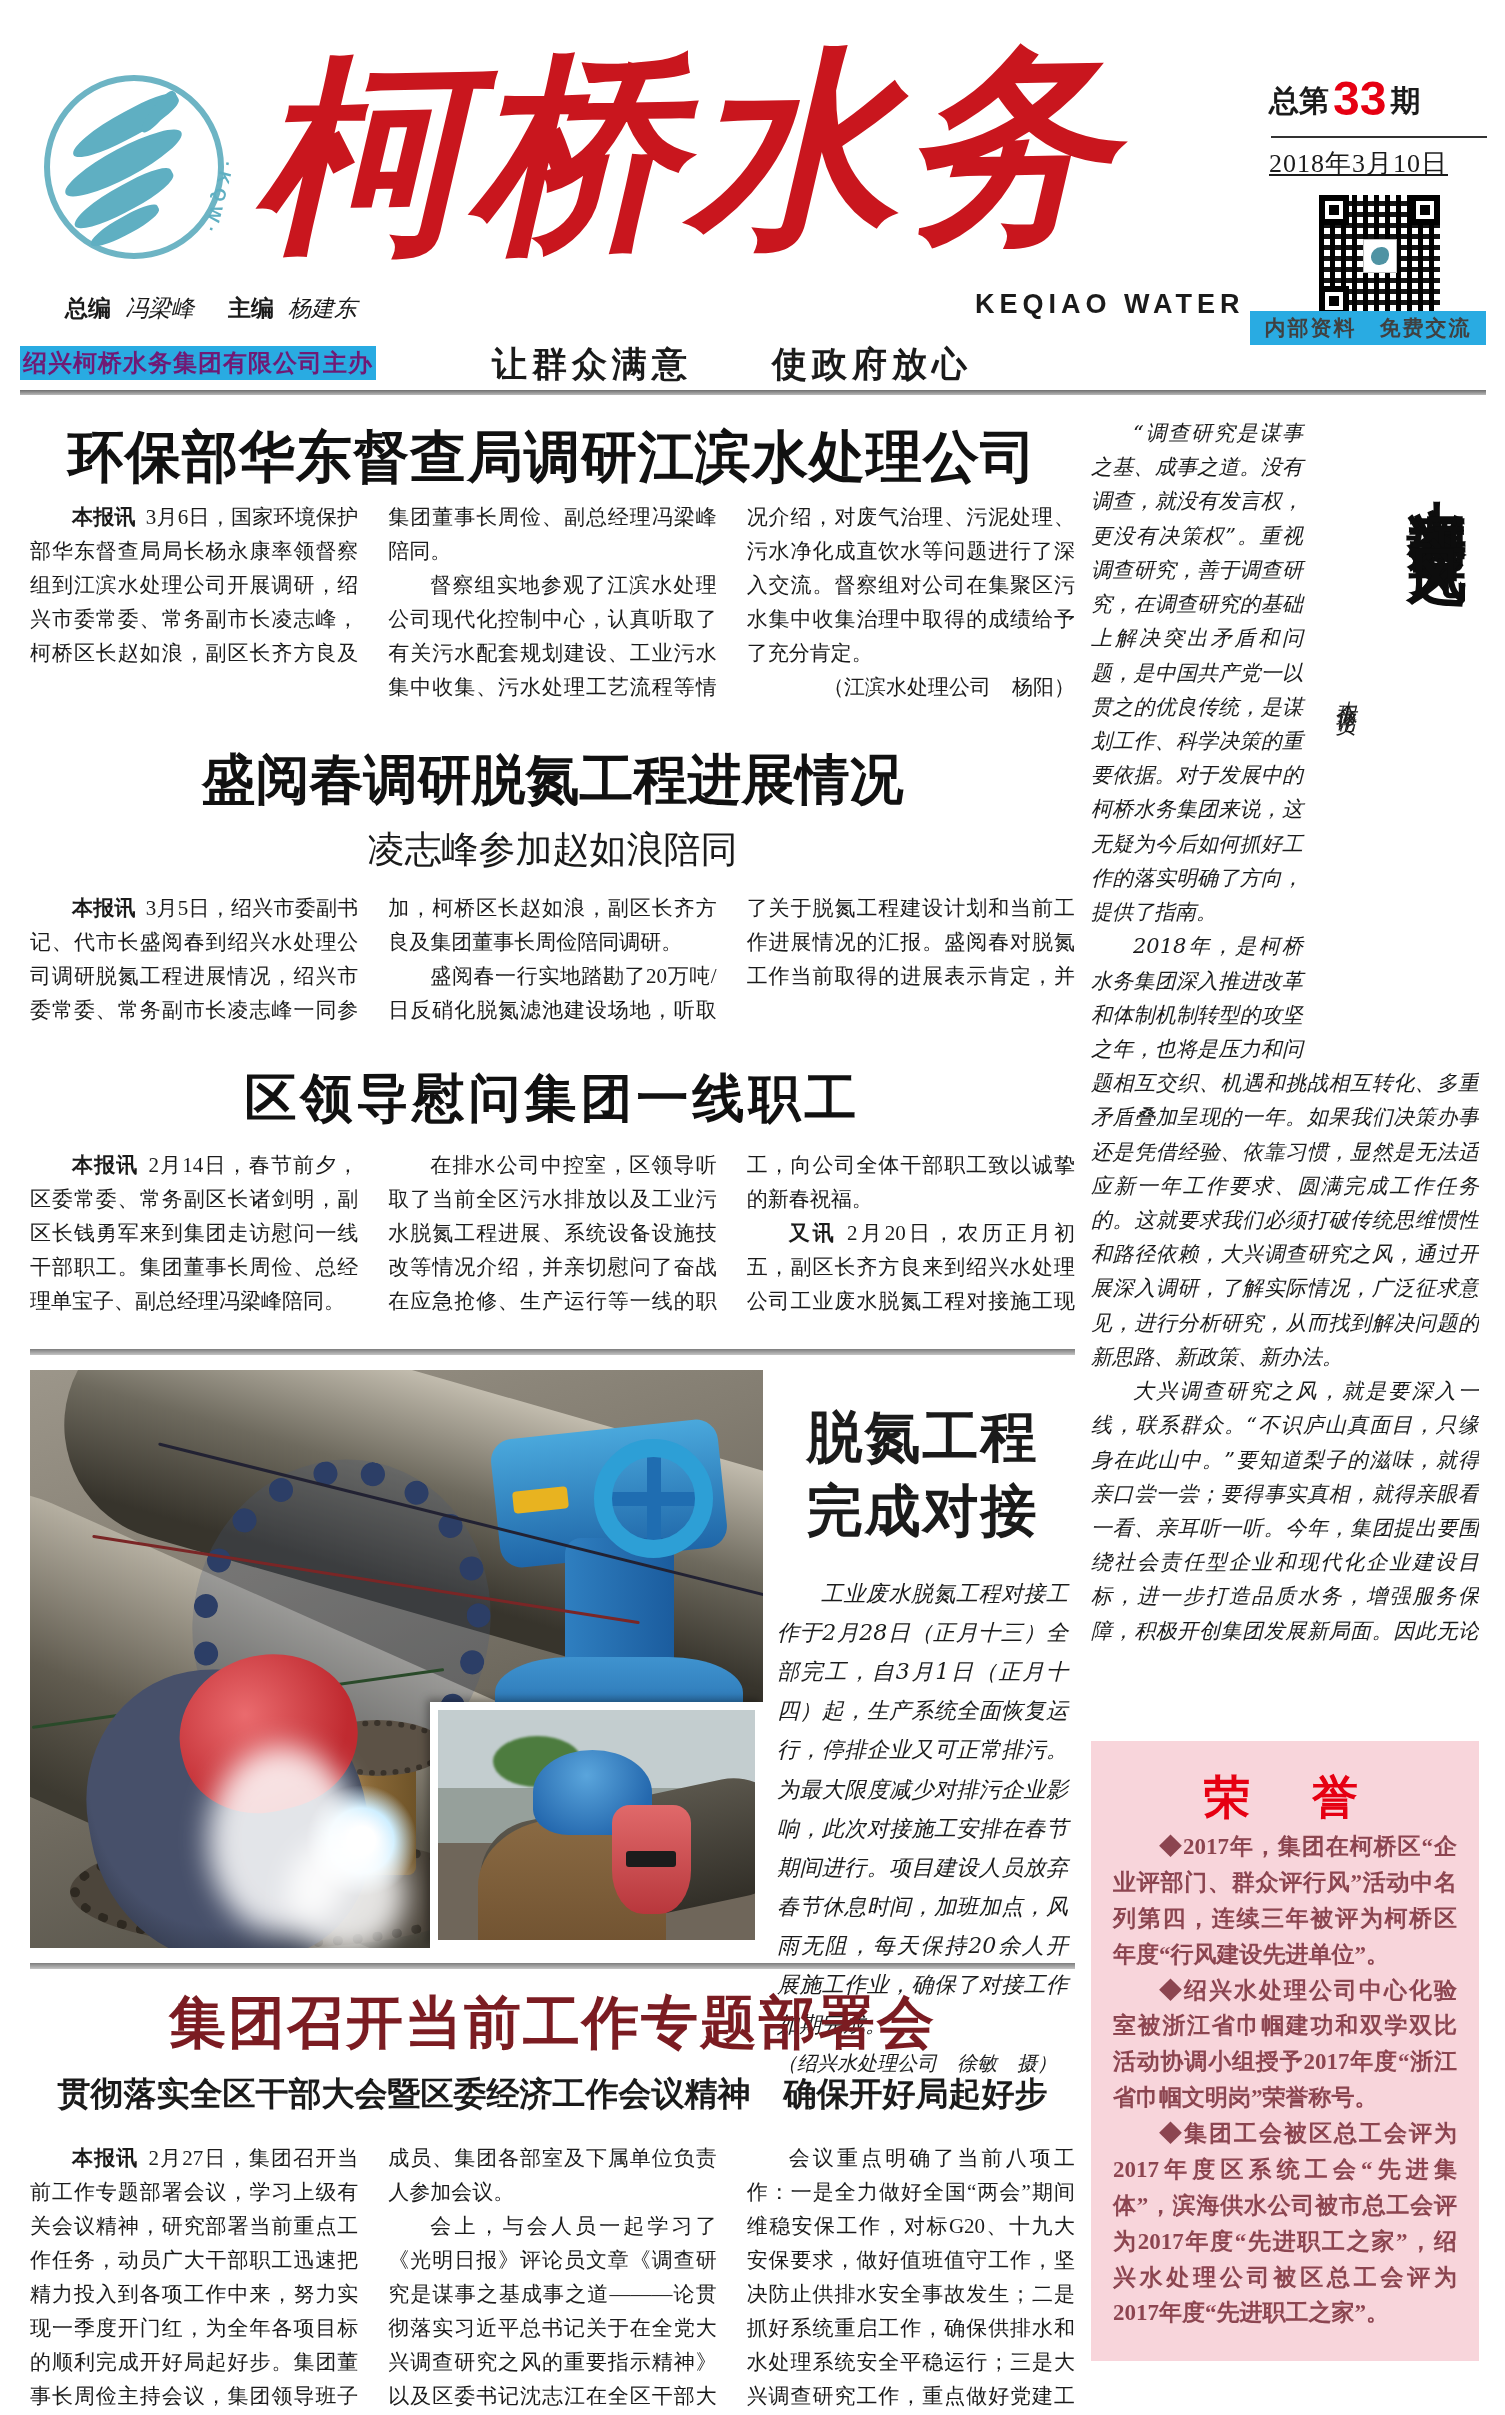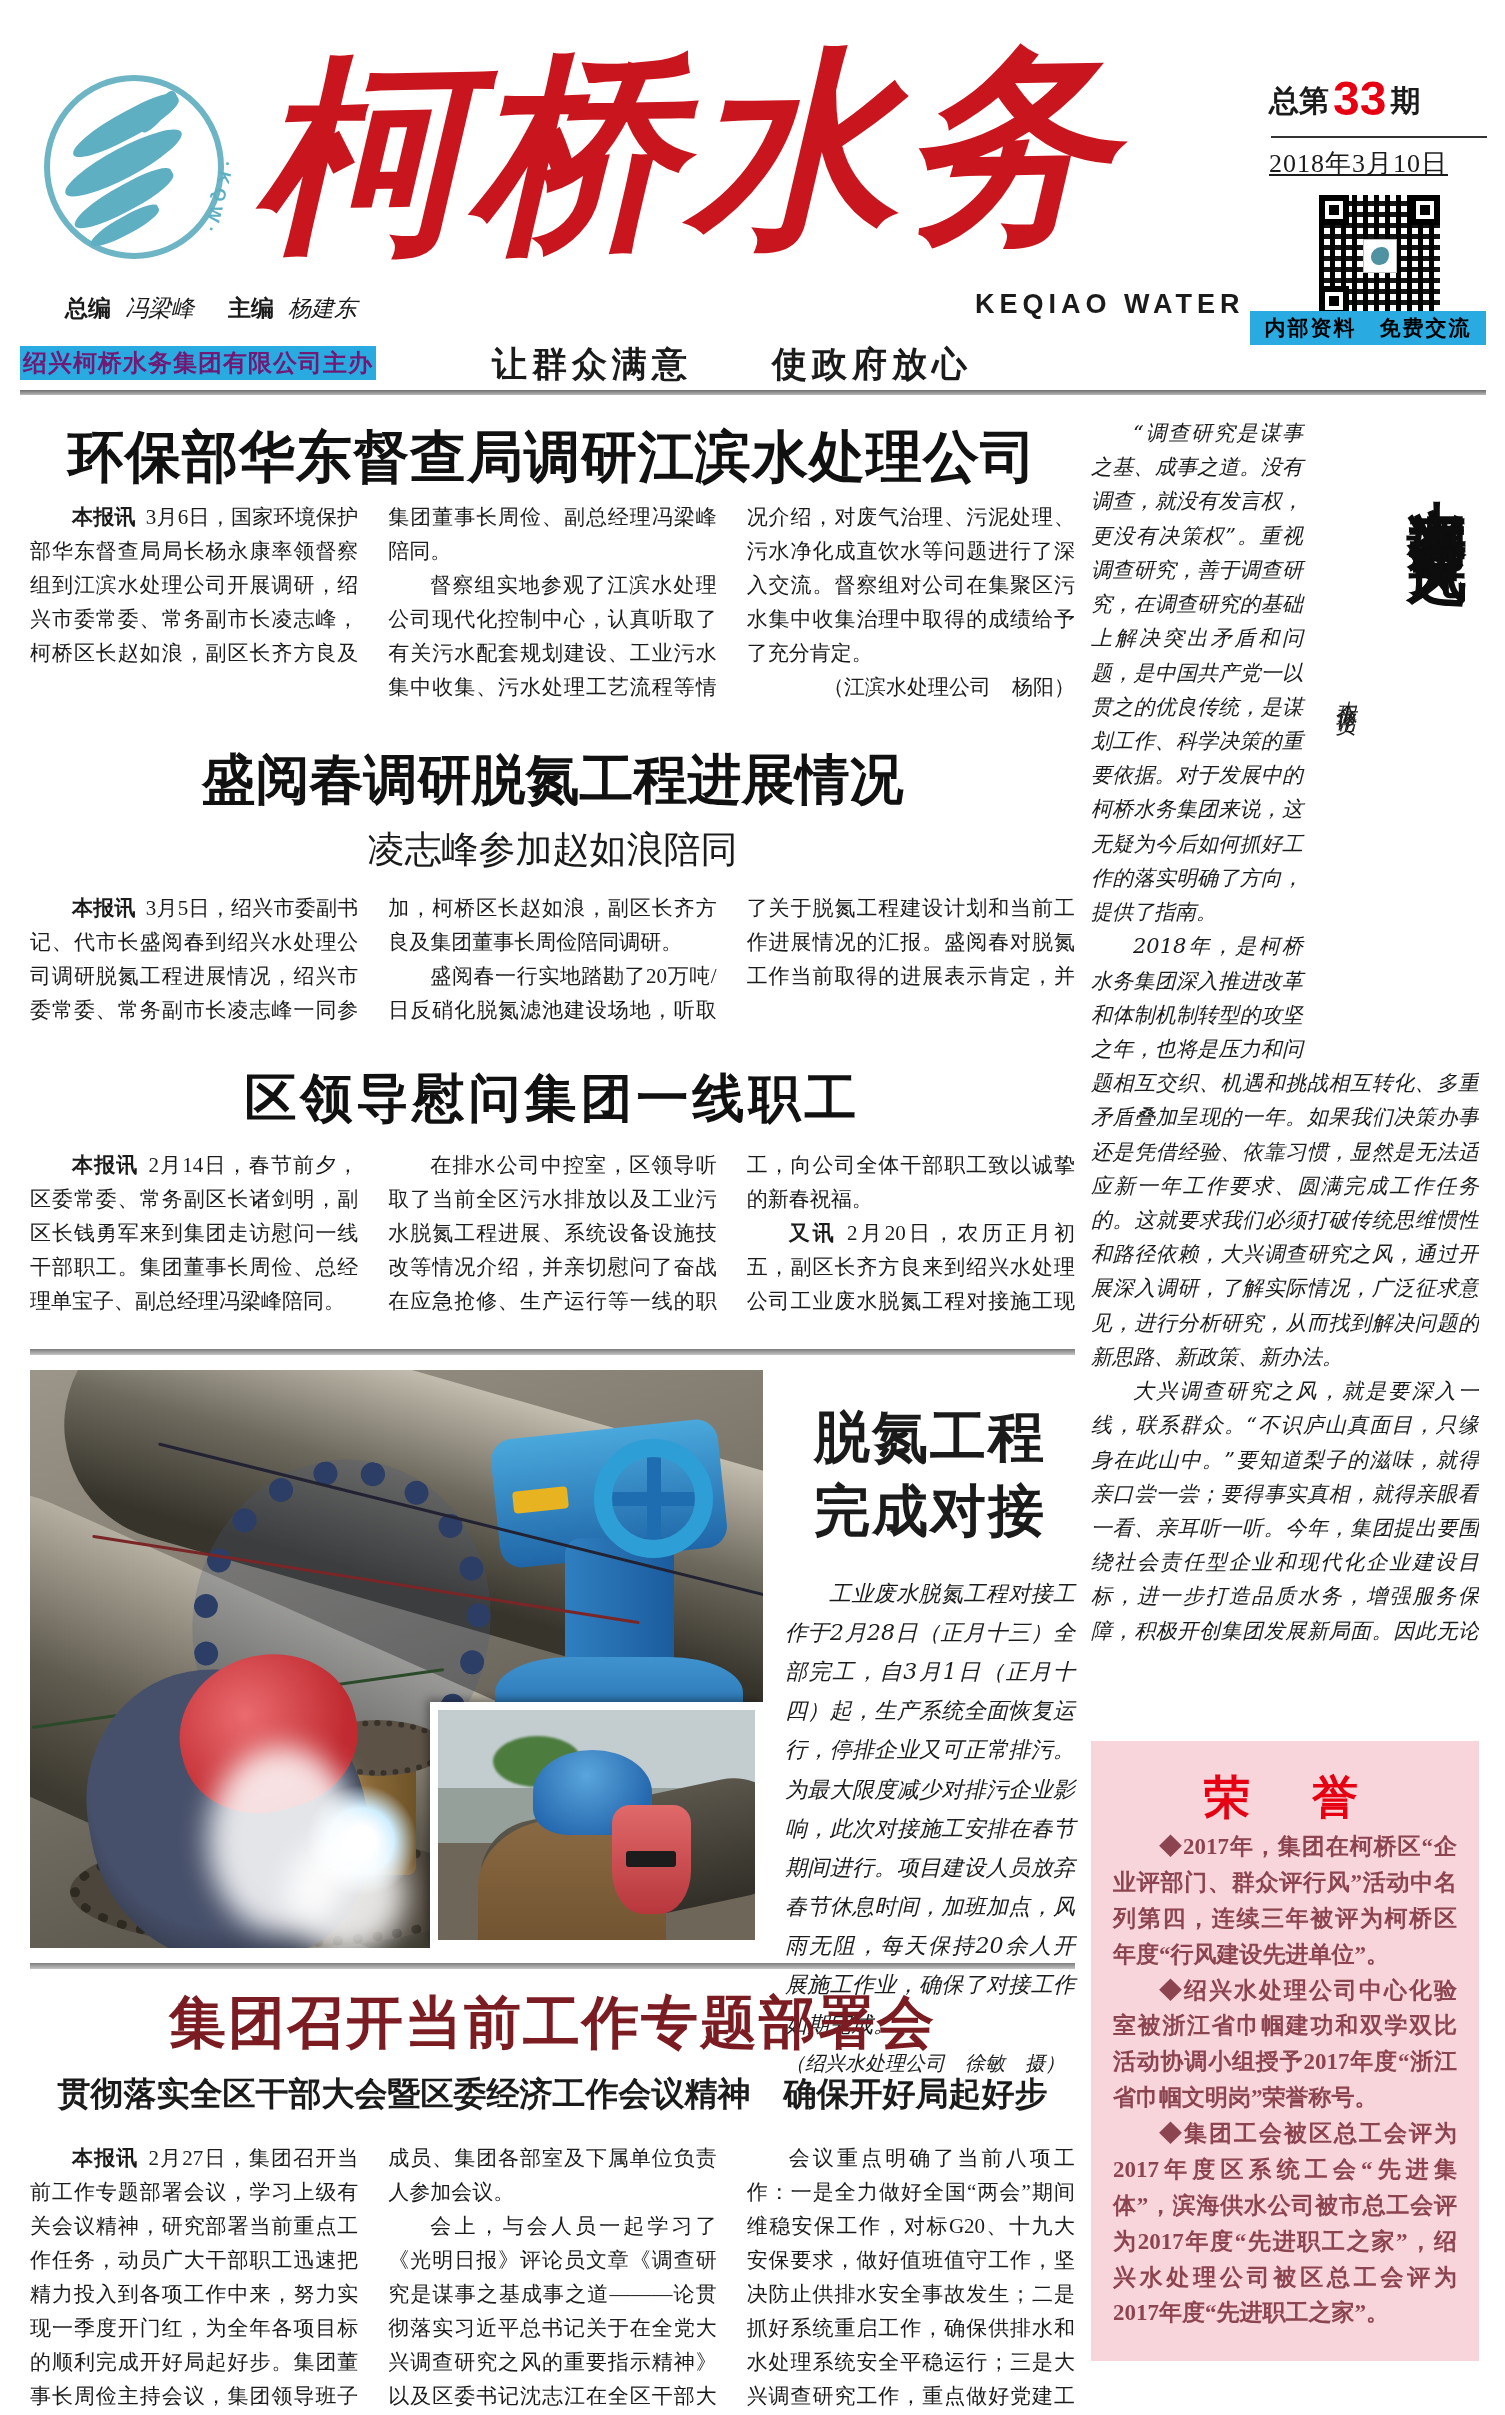--- a/index.html
+++ b/index.html
@@ -44,21 +44,21 @@
   .qr-center { position:absolute; left:44px; top:44px; width:34px; height:34px; background:#fff;
     border:1px solid #bbb; }
   .qr-center::after { content:""; position:absolute; left:7px; top:7px; width:18px; height:18px;
     background:#4f93a3; border-radius:60% 40% 55% 45%; }
   .editors { position:absolute; left:65px; top:293px; font-size:23px; }
   .ed-label { font-family:"Liberation Sans", sans-serif; font-weight:bold; margin-right:14px; }
   .ed-name { font-family:"DejaVu Serif", serif; font-style:italic; margin-right:34px; }
   .title-en { position:absolute; left:975px; top:289px; font-size:27px; letter-spacing:5px;
     font-weight:600; font-family:"Liberation Sans", sans-serif; }
   .badge { position:absolute; left:1250px; top:311px; width:236px; height:34px;
-    background:#29abe2; color:#000000; font-family:"Liberation Sans", sans-serif;
+    background:#29abe2; color:#404040; font-family:"Liberation Sans", sans-serif;
     font-size:21px; font-weight:bold; text-align:center; line-height:34px; letter-spacing:2px; }
   .publisher-bar { position:absolute; left:20px; top:346px; width:356px; height:34px;
     background:#29abe2; color:#701a75; font-family:"Liberation Sans", sans-serif;
     font-size:24px; font-weight:bold; text-align:center; line-height:34px; letter-spacing:1px; }
   .slogan { position:absolute; left:492px; top:341px; font-size:35px; font-weight:900;
     font-family:"Liberation Sans", sans-serif; letter-spacing:5px; }
   .mast-rule { position:absolute; left:20px; top:390px; width:1466px; height:5px;
     background:linear-gradient(#6e6e6e,#b9b9b9); }
 
   
@@ -75,21 +75,21 @@
   .lead { font-family:"Liberation Sans", sans-serif; font-weight:bold; margin-right:10px; }
   .sign { text-align:right; text-indent:0 !important; }
   .a1-body { height:218px; }
   .a2 .h-xl { font-size:54px; margin:26px 0 4px; }
   .a2-body { height:149px; }
   .a3 .h-xl { font-size:52px; margin:24px 0 14px; letter-spacing:4px; }
   .a3-body { height:186px; }
   .rule { height:6px; background:linear-gradient(#7c7c7c,#c4c4c4); margin:15px 0; }
 
   
-  .feature { display:flex; gap:22px; height:578px; }
+  .feature { display:flex; gap:14px; height:578px; }
   .photo-main { position:relative; width:733px; height:578px; overflow:hidden; flex:none;
     background:linear-gradient(160deg,#9c968a 0%,#837d71 35%,#5c584e 75%,#4a463e 100%); }
   .pipe { position:absolute; border-radius:989px; }
   .pipe-a { width:970px; height:233px; right:-257px; top:40px; transform:rotate(16deg);
     background:linear-gradient(#c2bcae,#6e6a5e 45%,#37342c 90%); }
   .pipe-b { width:851px; height:277px; left:-198px; top:238px; transform:rotate(24deg);
     background:linear-gradient(#b5afa1,#615c50 55%,#3d3a31 95%); }
   .flange-ring { position:absolute; left:163px; top:89px; width:297px; height:327px;
     border:24px dotted #2c3e66; border-radius:50%; transform:rotate(12deg); background:rgba(70,86,120,.25); }
   .valve-body { position:absolute; left:465px; top:59px; width:228px; height:129px;

